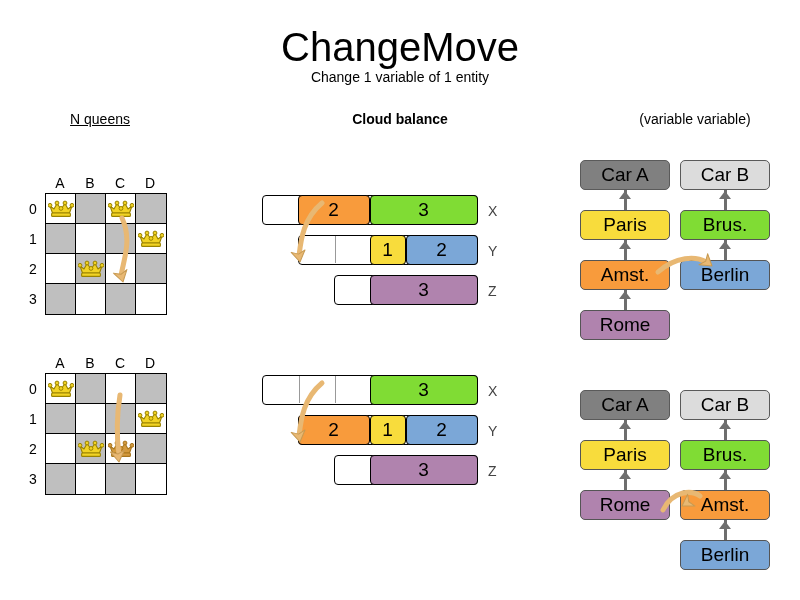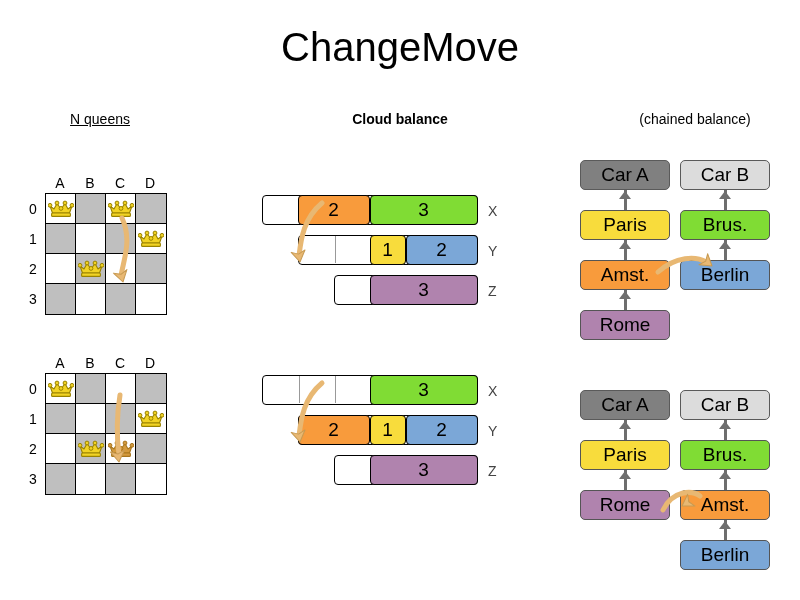--- a/index.html
+++ b/index.html
@@ -67,25 +67,26 @@
   .arrowhead{position:absolute;width:0;height:0;}
 
   svg.overlay{position:absolute;left:0;top:0;width:800px;height:600px;pointer-events:none;}
 </style>
 </head>
 <body>
 
 <div class="page">
 
   <div class="title">ChangeMove</div>
+  <div class="subtitle">Change 1 variable of 1 entity</div>
 
   <div class="col-head" id="head-queens">N queens</div>
   <div class="col-head" id="head-cloud">Cloud balance</div>
   <div class="col-head" id="head-routing">
-    <div>(chained balance)</div>
+    <div>(variable variable)</div>
   </div>
 
   <div class="board" id="board-before" style="left:25px;top:175px;width:160px;height:160px;">
       <div class="collabel" style="left: 20px;">A</div>
       <div class="collabel" style="left: 50px;">B</div>
       <div class="collabel" style="left: 80px;">C</div>
       <div class="collabel" style="left: 110px;">D</div>
       <div class="rowlabel" style="top: 19px;">0</div>
       <div class="rowlabel" style="top: 49px;">1</div>
       <div class="rowlabel" style="top: 79px;">2</div>

